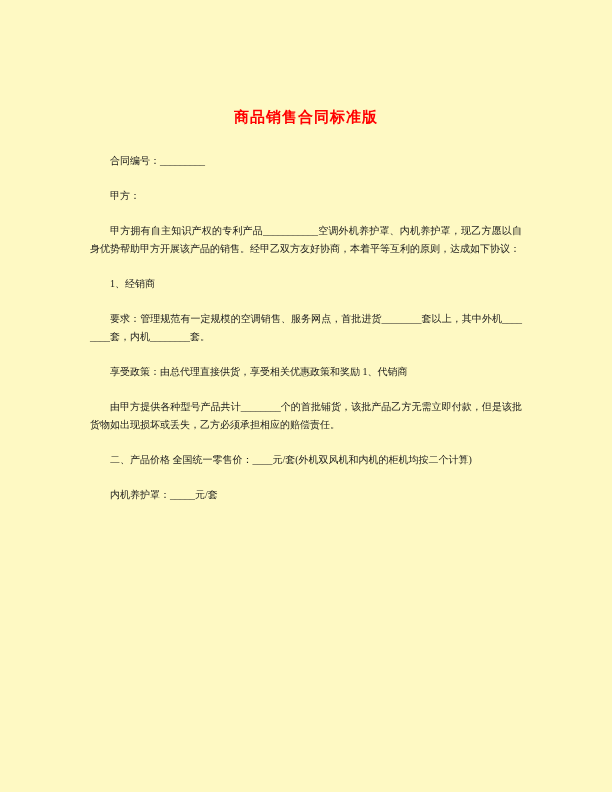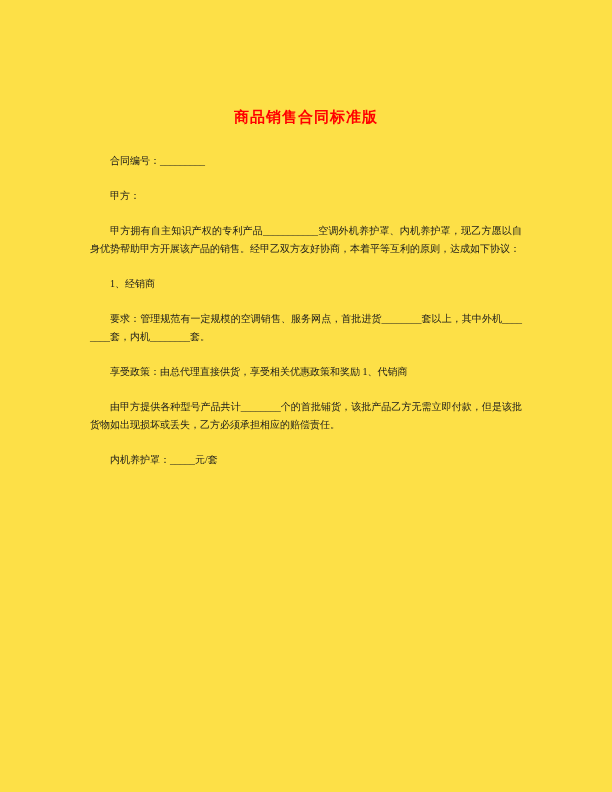--- a/index.html
+++ b/index.html
@@ -5,21 +5,21 @@
   html, body {
     margin: 0;
     padding: 0;
     background: #ffffff;
   }
   .page {
     position: relative;
     width: 612px;
     height: 792px;
     margin: 0 auto;
-    background: #fde047;
+    background: #fef9c3;
     box-sizing: border-box;
     padding: 108px 90px 40px 90px;
     font-family: "Liberation Serif", "DejaVu Serif", serif;
     color: #1a1a1a;
     overflow: hidden;
   }
   .doc-title {
     font-size: 15px;
     font-weight: bold;
     text-align: center;
@@ -43,14 +43,15 @@
 <div class="page">
   <h1 class="doc-title">商品销售合同标准版</h1>
 
   <p class="para">合同编号：_________</p>
   <p class="para">甲方：</p>
   <p class="para">甲方拥有自主知识产权的专利产品___________空调外机养护罩、内机养护罩，现乙方愿以自身优势帮助甲方开展该产品的销售。经甲乙双方友好协商，本着平等互利的原则，达成如下协议：</p>
   <p class="para">1、经销商</p>
   <p class="para">要求：管理规范有一定规模的空调销售、服务网点，首批进货________套以上，其中外机________套，内机________套。</p>
   <p class="para">享受政策：由总代理直接供货，享受相关优惠政策和奖励 1、代销商</p>
   <p class="para">由甲方提供各种型号产品共计________个的首批铺货，该批产品乙方无需立即付款，但是该批货物如出现损坏或丢失，乙方必须承担相应的赔偿责任。</p>
+  <p class="para">二、产品价格 全国统一零售价：____元/套(外机双风机和内机的柜机均按二个计算)</p>
   <p class="para">内机养护罩：_____元/套</p>
 </div>
 
 </body></html>

